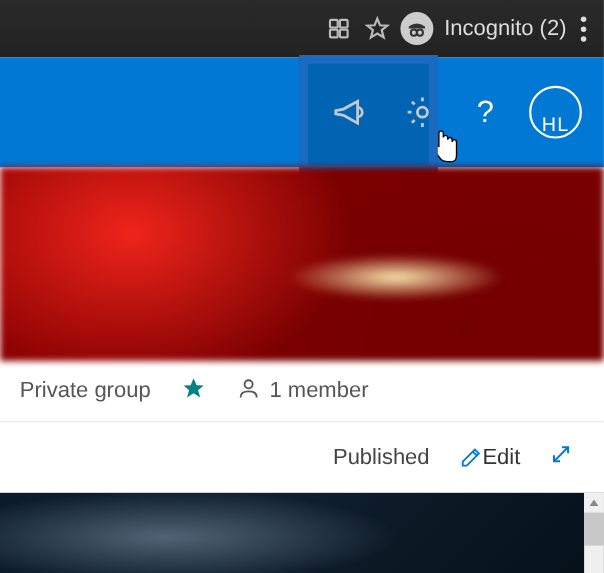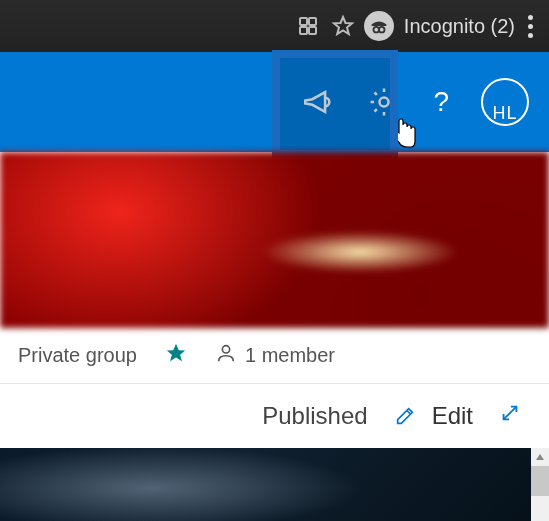--- a/index.html
+++ b/index.html
@@ -86,23 +86,23 @@
     .follow-block { display:flex; align-items:center; gap:8px; color:#333; }
     .star-teal svg { fill:#038387; }
     .member-block { display:flex; align-items:center; gap:8px; color:#555;}
 
     
     .action-row {
       height: 64px;
       display:flex; align-items:center; justify-content:flex-end;
       padding: 0 28px;
       gap: 26px;
-      color:#444; font-size: 24px;
-    }
-    .edit-block { display:flex; align-items:center; gap:16px; color:#0078d4; }
+      color:#444; font-size: 20px;
+    }
+    .edit-block { display:flex; align-items:center; gap:0; color:#0078d4; }
     .edit-block span { color:#333; }
     .expand-arrow svg { stroke:#0078d4; }
 
     
     .content-peek {
       position: relative;
       height: 73px;
       background:
         radial-gradient(ellipse 300px 60px at 150px 40px, rgba(180,200,220,0.4), transparent 70%),
         linear-gradient(135deg, #0a1a2a, #102030 40%, #051018);

